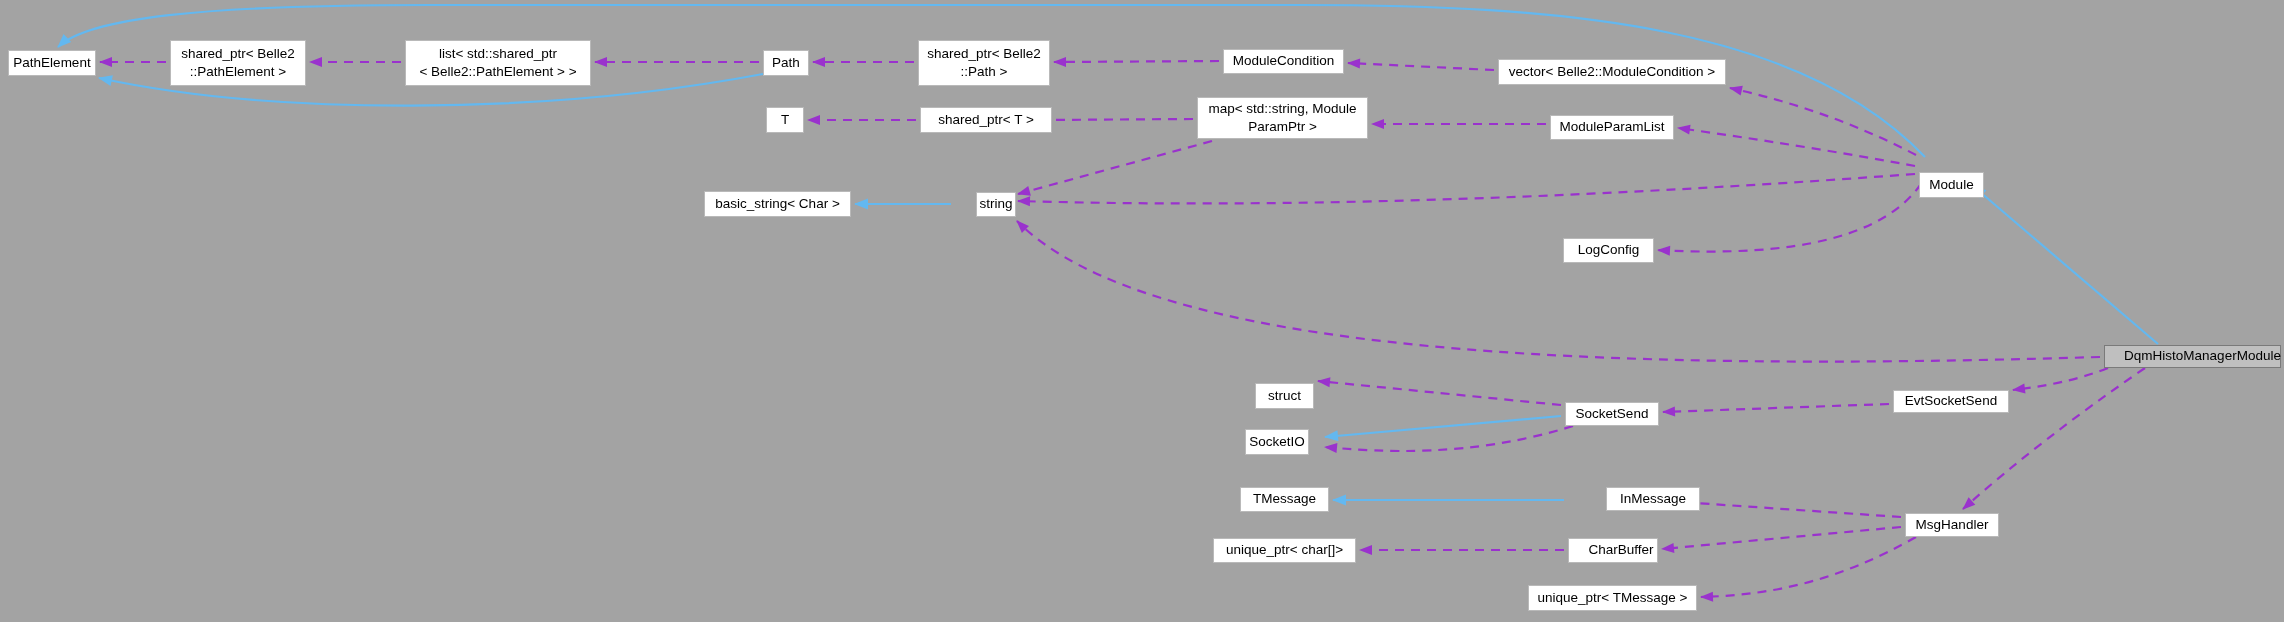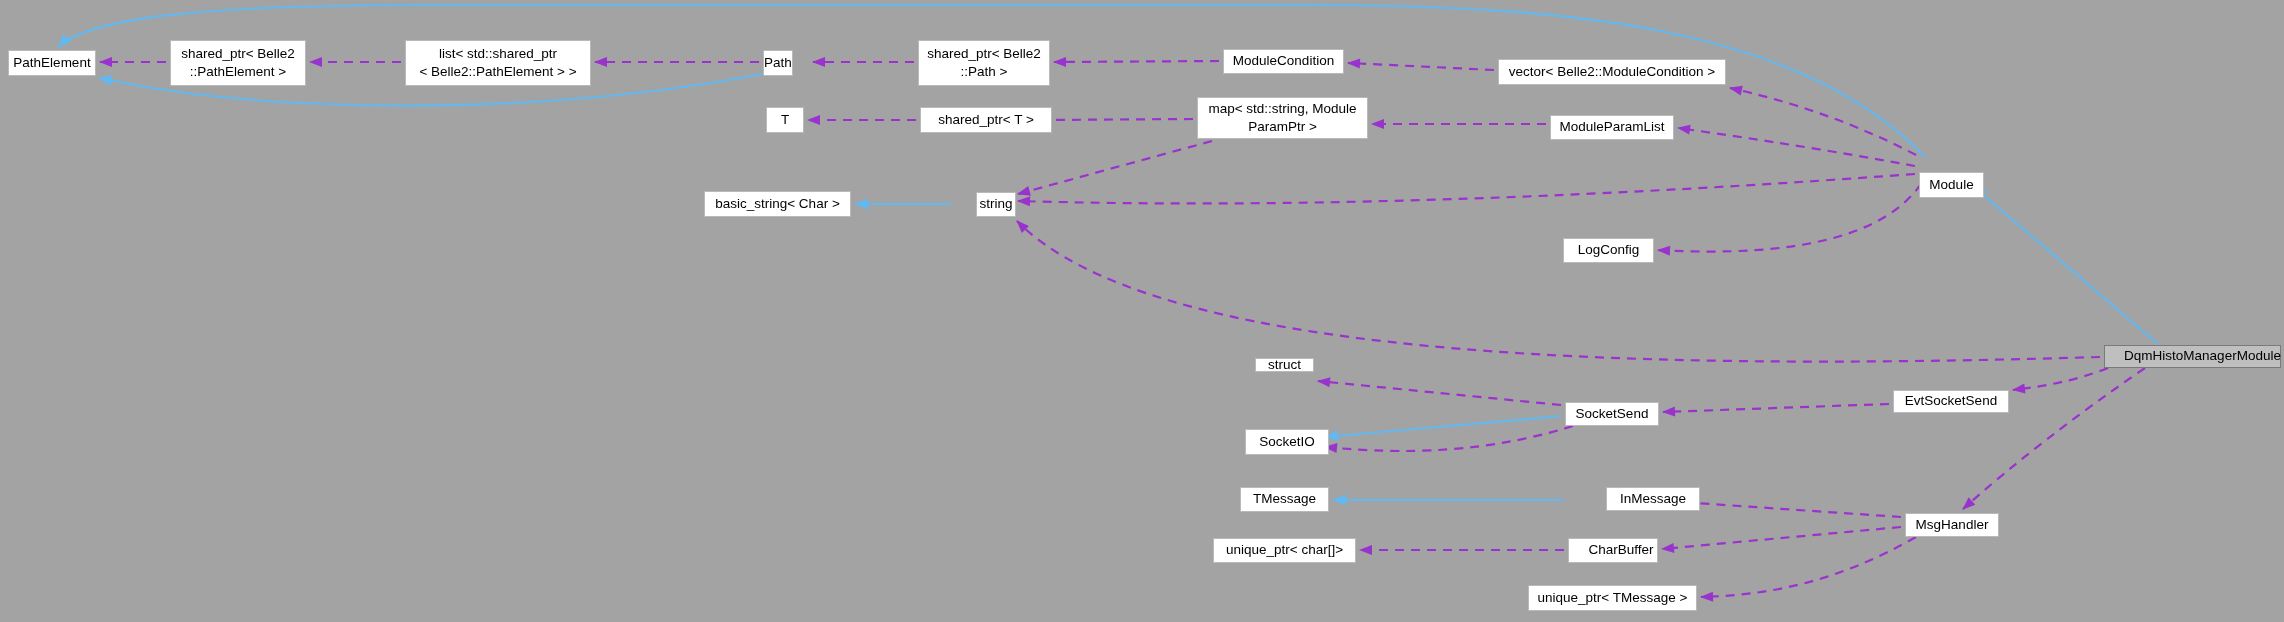--- a/index.html
+++ b/index.html
@@ -84,38 +84,38 @@
       <path d="M951,204 L855,204" class="inheritance" marker-end="url(#arrow-inheritance)"></path>
       <path d="M1561,416 L1325,437" class="inheritance" marker-end="url(#arrow-inheritance)"></path>
       <path d="M1564,500 L1333,500" class="inheritance" marker-end="url(#arrow-inheritance)"></path>
     </svg>
 
 <div class="node" style="left: 8px; top: 50px; width: 88px; height: 26px;">PathElement</div>
     <div class="node" style="left: 170px; top: 40px; width: 136px; height: 46px;">shared_ptr&lt; Belle2
 ::PathElement &gt;</div>
     <div class="node" style="left: 405px; top: 40px; width: 186px; height: 46px;">list&lt; std::shared_ptr
 &lt; Belle2::PathElement &gt; &gt;</div>
-    <div class="node" style="left: 763px; top: 50px; width: 30px; height: 26px;">Path</div>
+    <div class="node" style="left: 763px; top: 50px; width: 46px; height: 26px;">Path</div>
     <div class="node" style="left: 918px; top: 40px; width: 132px; height: 46px;">shared_ptr&lt; Belle2
 ::Path &gt;</div>
     <div class="node" style="left: 1223px; top: 49px; width: 121px; height: 25px;">ModuleCondition</div>
     <div class="node" style="left: 1498px; top: 59px; width: 228px; height: 26px;">vector&lt; Belle2::ModuleCondition &gt;</div>
     <div class="node" style="left: 766px; top: 107px; width: 38px; height: 26px;">T</div>
     <div class="node" style="left: 920px; top: 107px; width: 132px; height: 26px;">shared_ptr&lt; T &gt;</div>
     <div class="node" style="left: 1197px; top: 97px; width: 171px; height: 42px;">map&lt; std::string, Module
 ParamPtr &gt;</div>
     <div class="node" style="left: 1550px; top: 115px; width: 124px; height: 25px;">ModuleParamList</div>
     <div class="node" style="left: 704px; top: 191px; width: 147px; height: 26px;">basic_string&lt; Char &gt;</div>
     <div class="node" style="left: 976px; top: 192px; width: 40px; height: 25px;">string</div>
     <div class="node" style="left: 1919px; top: 157px; width: 65px; height: 26px; margin-top: 15px;">Module</div>
     <div class="node" style="left: 1563px; top: 238px; width: 91px; height: 25px;">LogConfig</div>
     <div class="node highlighted" style="left: 2104px; top: 345px; width: 177px; height: 23px;">DqmHistoManagerModule</div>
-    <div class="node" style="left: 1255px; top: 358px; width: 59px; height: 14px;">struct</div>
+    <div class="node" style="left: 1255px; top: 383px; width: 59px; height: 26px;">struct</div>
     <div class="node" style="left: 1565px; top: 402px; width: 94px; height: 24px;">SocketSend</div>
-    <div class="node" style="left: 1245px; top: 429px; width: 84px; height: 26px;">SocketIO</div>
+    <div class="node" style="left: 1245px; top: 429px; width: 64px; height: 26px;">SocketIO</div>
     <div class="node" style="left: 1893px; top: 390px; width: 116px; height: 23px;">EvtSocketSend</div>
     <div class="node" style="left: 1240px; top: 487px; width: 89px; height: 25px;">TMessage</div>
     <div class="node" style="left: 1568px; top: 487px; width: 94px; height: 24px; margin-left: 38px;">InMessage</div>
     <div class="node" style="left: 1213px; top: 538px; width: 143px; height: 25px;">unique_ptr&lt; char[]&gt;</div>
     <div class="node" style="left: 1568px; top: 538px; width: 90px; height: 25px; padding-left: 16px;">CharBuffer</div>
     <div class="node" style="left: 1528px; top: 585px; width: 169px; height: 26px;">unique_ptr&lt; TMessage &gt;</div>
     <div class="node" style="left: 1905px; top: 513px; width: 94px; height: 24px;">MsgHandler</div>
   </div>
 
 </body></html>

